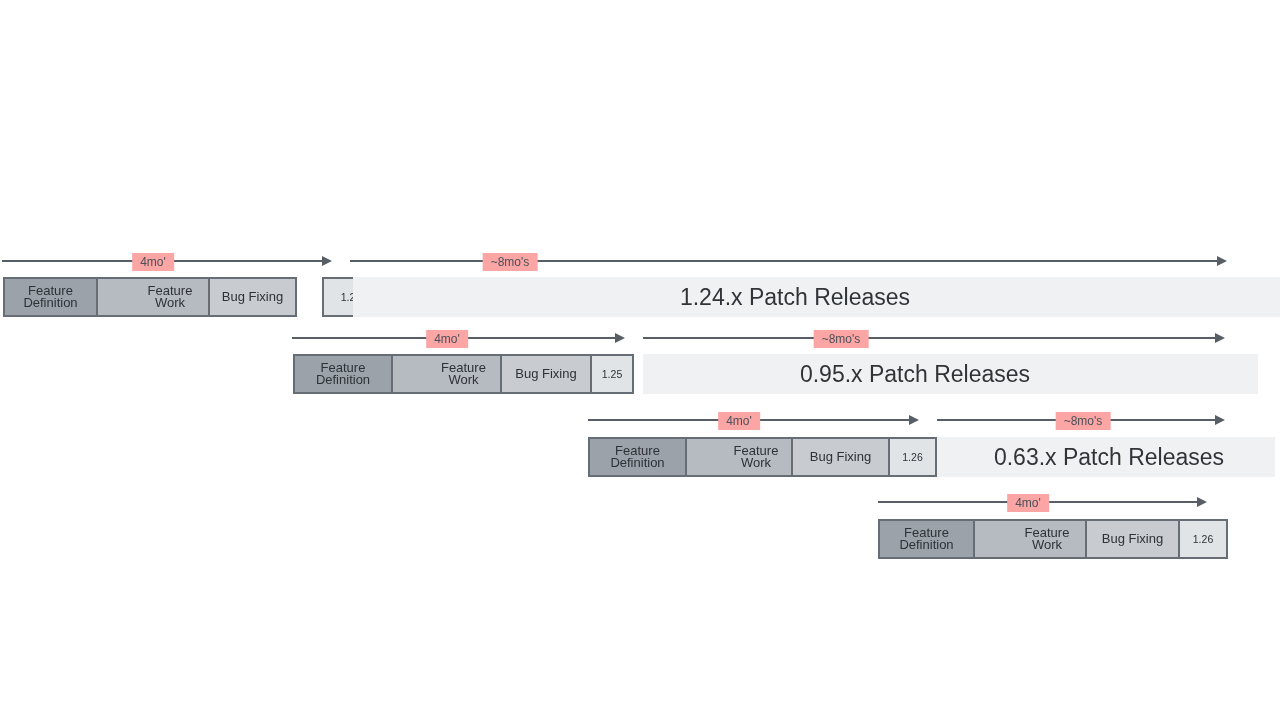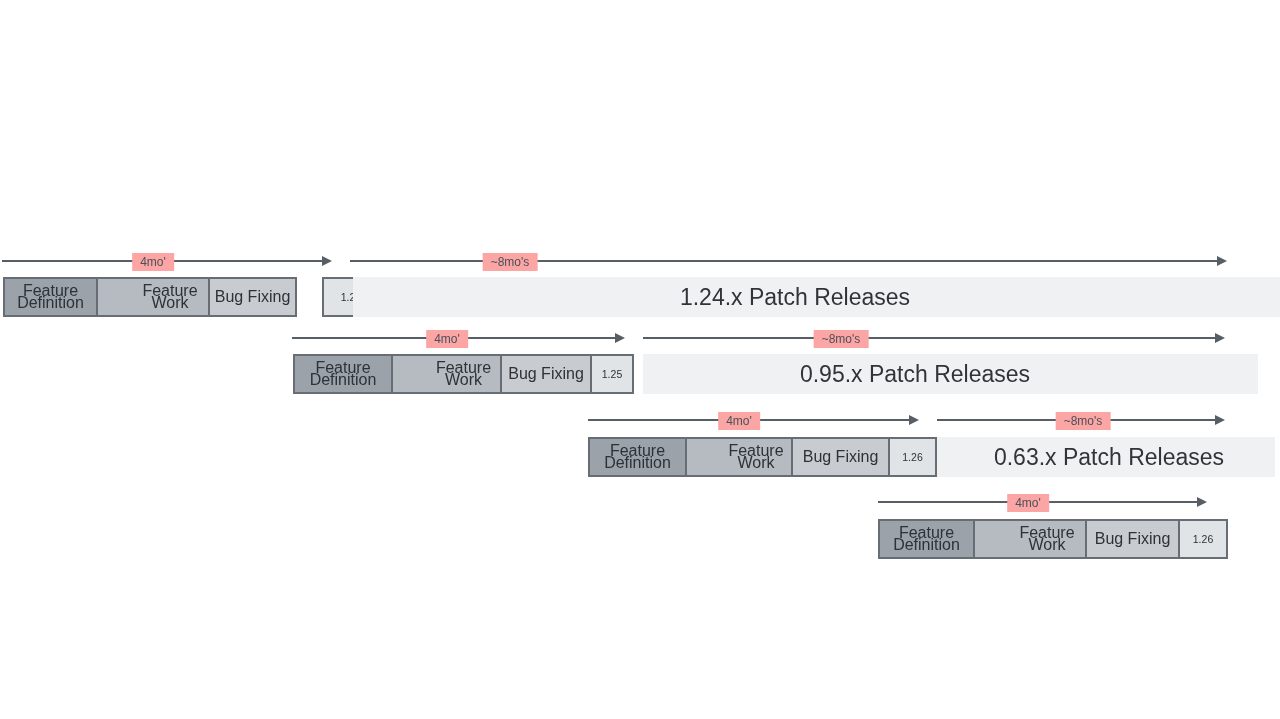--- a/index.html
+++ b/index.html
@@ -43,21 +43,21 @@
   
   .pbox {
     position: absolute;
     height: 40px;
     box-sizing: border-box;
     border: 2px solid var(--border, #676d75);
     display: flex;
     align-items: center;
     justify-content: center;
     text-align: center;
-    font-size: 16px;
+    font-size: 13px;
     line-height: 12.5px;
     color: var(--text, #2e3237);
     padding: 2px;
   }
   .pbox.def  { background: var(--phase-definition-fill, #9ba2aa); }
   .pbox.work { background: var(--phase-work-fill, #b6bbc1); padding-left: 36px; }
   .pbox.bug  { background: var(--phase-bug-fill, #c8ccd1); }
   .pbox.ver  { background: var(--version-fill, #e1e4e7); font-size: 10.5px; }
   
   .patch-bar {

